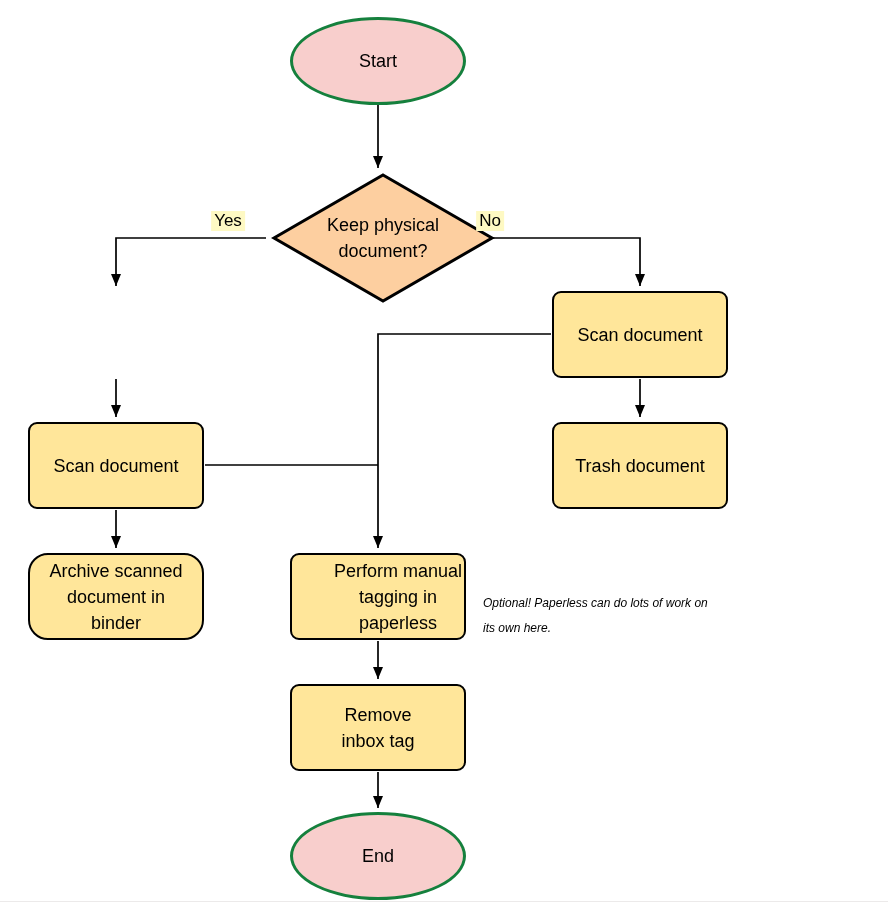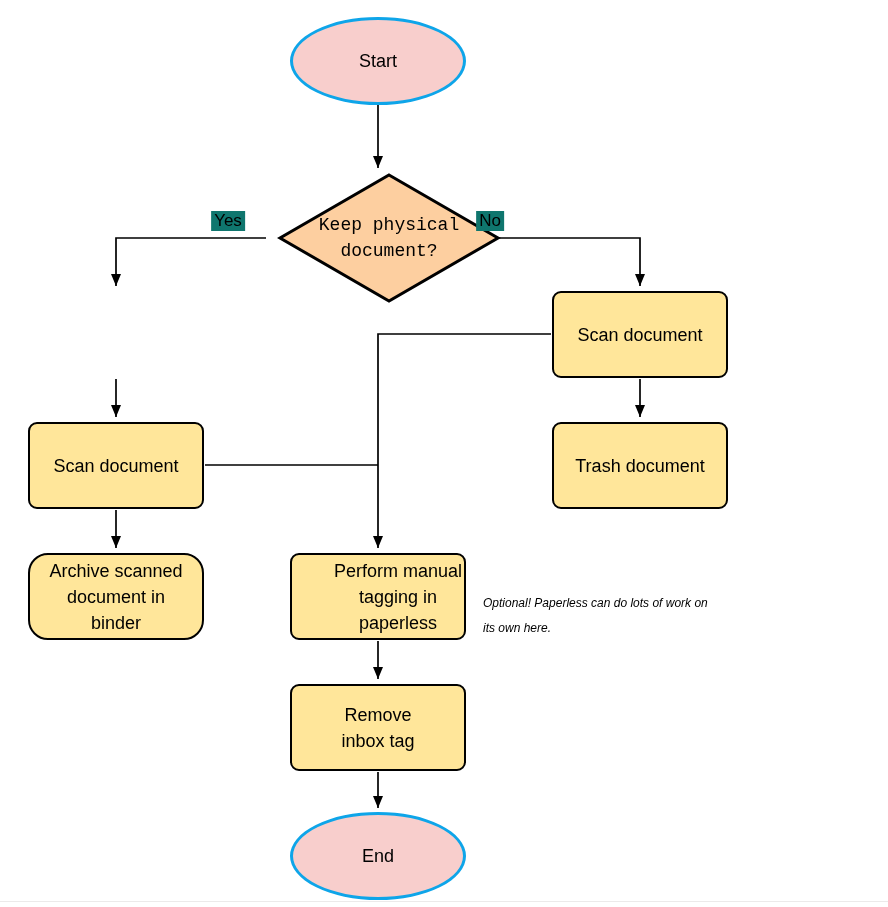--- a/index.html
+++ b/index.html
@@ -12,41 +12,41 @@
   .edge{fill:none;stroke:#000;stroke-width:1.7px;}
   .node{
     position:absolute;z-index:2;display:flex;align-items:center;justify-content:center;
     text-align:center;font-size:18px;line-height:26px;white-space:pre-line;
     box-sizing:border-box;
   }
   .process{
     width:176px;height:87px;background:#ffe69a;border:2.5px solid #000;border-radius:9px;
   }
   .terminator{
-    width:176px;height:88px;background:#f8cecc;border:3px solid #0ea5e9;border-radius:50%;
+    width:176px;height:88px;background:#f8cecc;border:3px solid #15803d;border-radius:50%;
   }
   .decision{width:224px;height:132px;background:transparent;border:none;}
   .decision svg{position:absolute;left:0;top:0;}
   .decision .diamond-label{
     position:absolute;left:0;top:0;width:100%;height:100%;
     display:flex;align-items:center;justify-content:center;text-align:center;white-space:pre-line;
   }
   .n-start  {left:290px;top:17px;}
-  .n-decision{left:277px;top:172px;font-family:Liberation Mono, monospace;}
+  .n-decision{left:271px;top:172px;}
   .n-write  {left:28px; top:291px;}
   .n-scanl  {left:28px; top:422px;}
   .n-archive{left:28px; top:553px;border-radius:20px;}
   .n-scanr  {left:552px;top:291px;}
   .n-trash  {left:552px;top:422px;}
   .n-tag    {left:290px;top:553px;padding-left:40px;}
   .n-remove {left:290px;top:684px;}
   .n-end    {left:290px;top:812px;justify-content:center;}
   .edge-label{
     position:absolute;z-index:2;font-size:17px;transform:translate(-50%,-50%);
-    background:#0f766e;padding:0 3px;text-align:right;
+    background:#fef9c3;padding:0 3px;text-align:right;
   }
   .lbl-yes{left:228px;top:221px;}
   .lbl-no{left:490px;top:221px;}
   .note{
     position:absolute;z-index:2;left:483px;top:591px;width:404px;
     font-size:12px;line-height:25px;font-style:italic;white-space:pre-line;text-align:left;
   }
   .bottom-hairline{
     position:absolute;left:0;right:0;top:901px;height:1px;background:#eceaea;z-index:3;
   }

